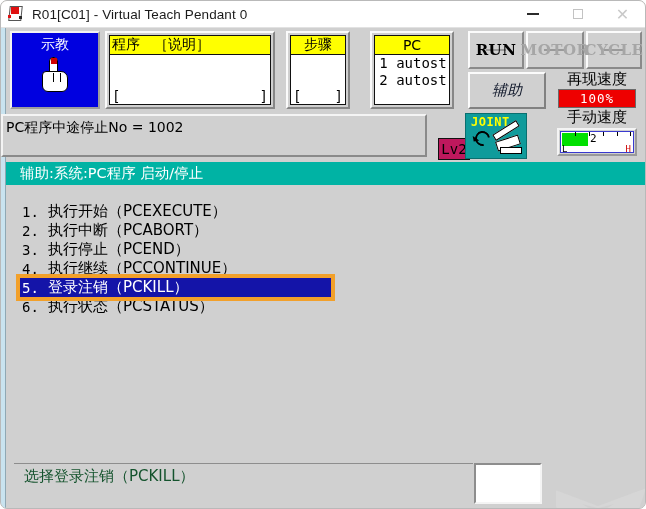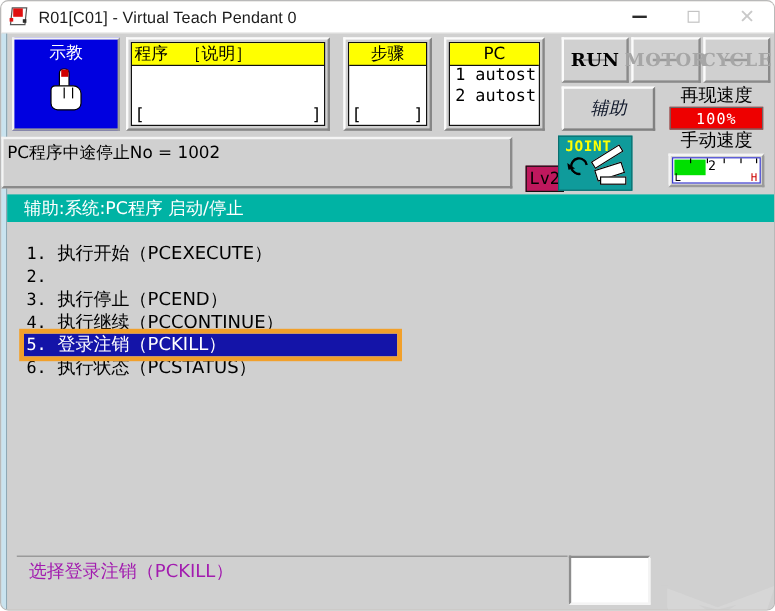--- a/index.html
+++ b/index.html
@@ -160,21 +160,21 @@
     position: absolute; left: 2px; right: 2px; bottom: 0px;
     display: flex; justify-content: space-between;
     font-size: 14px; line-height: 15px;
   }
   .fp-line {
     padding-left: 2px; line-height: 17px; white-space: nowrap;
     font-size: 14px;
   }
 
   #panel-program { left: 99px; width: 170px; height: 78px; }
-  #panel-step    { left: 280px; width: 74px; height: 78px; }
+  #panel-step    { left: 280px; width: 64px; height: 78px; }
   #panel-pc      { left: 364px; width: 84px; height: 78px; }
 
   
   .lamp {
     position: absolute; top: 3px;
     border: 2px solid #8a8a8a;
     border-top-color: #fbfbfb; border-left-color: #fbfbfb;
     background: #d0d0d0; padding: 16px;
   }
   .lamp .linner {
@@ -358,21 +358,21 @@
     position: absolute; left: 5px; top: 432px;
     width: 639px; height: 48px;
     background: #d0d0d0;
   }
   .bottom-line {
     position: absolute; left: 8px; top: 3px;
     width: 459px; height: 1px; background: #8d8d8d;
   }
   .bottom-text {
     position: absolute; left: 18px; top: 7px;
-    font-size: 15px; color: #a21caf;
+    font-size: 15px; color: #14532d;
     font-family: "DejaVu Sans", sans-serif;
     white-space: nowrap;
   }
   .bottom-box {
     position: absolute; left: 468px; top: 3px;
     width: 68px; height: 41px;
     background: #ffffff;
     border: 2px solid #8d8d8d;
     border-right-color: #f4f4f4; border-bottom-color: #f4f4f4;
   }
@@ -512,20 +512,21 @@
     </div>
 
     <div class="menu-area">
       <div class="menu-list" id="menu-list">
           <div class="menu-item">
             <span class="idx">1.</span>
             <span>执行开始（PCEXECUTE）</span>
           </div>
           <div class="menu-item">
             <span class="idx">2.</span>
+            <span>执行中断（PCABORT）</span>
           </div>
           <div class="menu-item">
             <span class="idx">3.</span>
             <span>执行停止（PCEND）</span>
           </div>
           <div class="menu-item">
             <span class="idx">4.</span>
             <span>执行继续（PCCONTINUE）</span>
           </div>
           <div class="menu-item selected">

